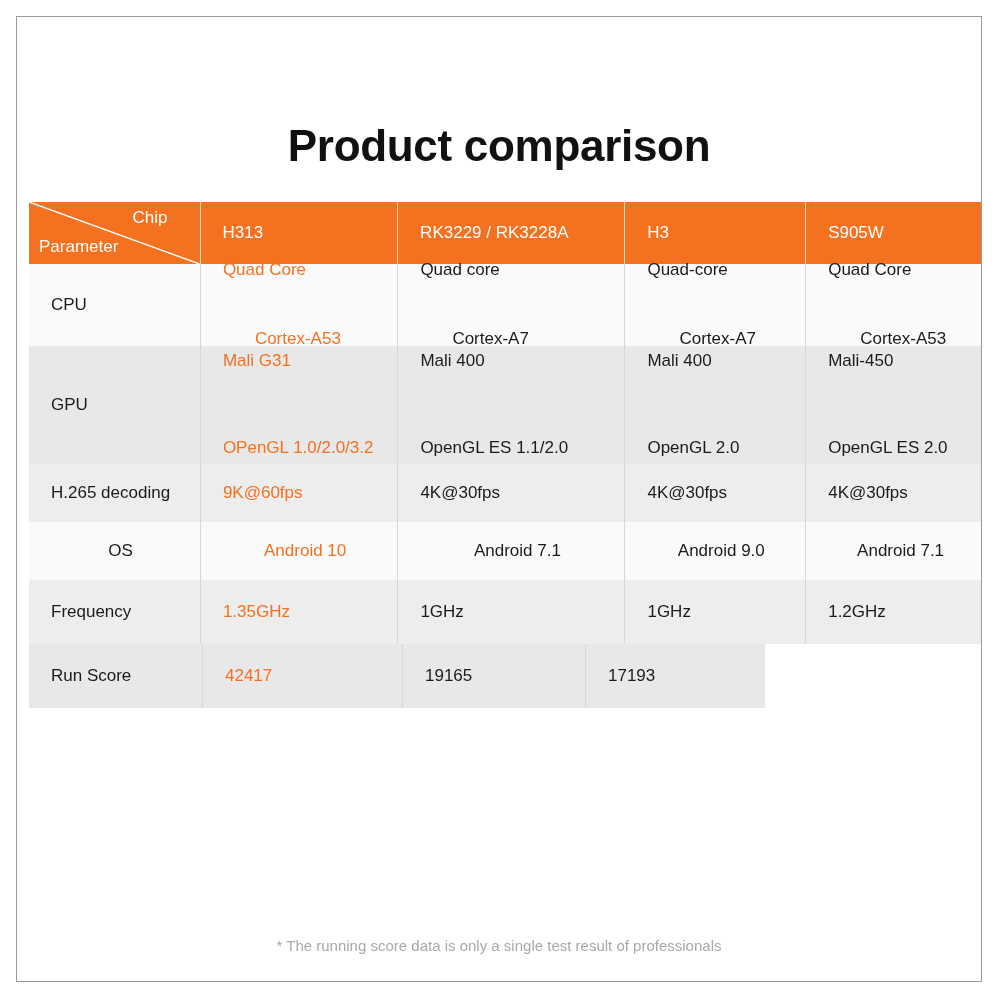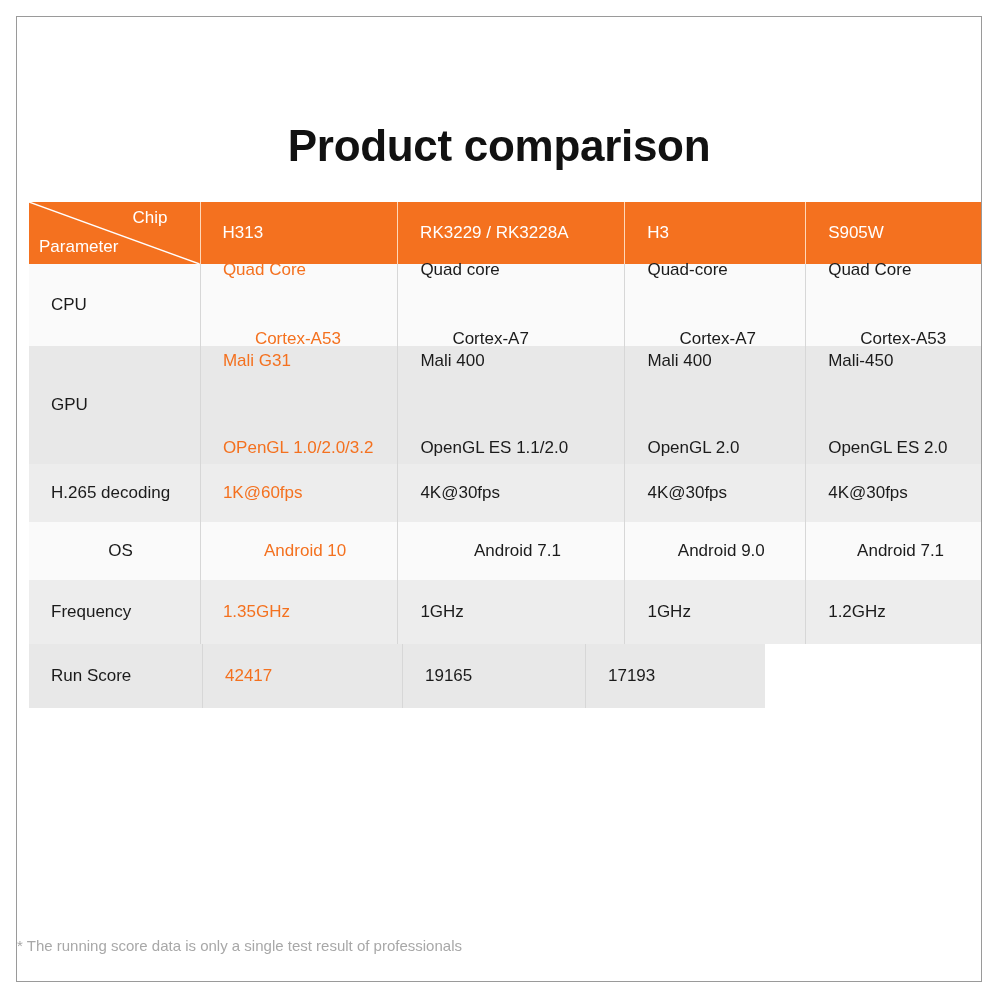--- a/index.html
+++ b/index.html
@@ -119,21 +119,21 @@
 
   .cell.hl { color: #F4711F; }
   .cell .l2 { margin-top: 30px; }
   .row.r-cpu .cell .l2 { margin-top: 12px; margin-left: 32px; }
 
   .footnote {
     position: absolute;
     left: 0;
     top: 920px;
     width: 100%;
-    text-align: left;
+    text-align: center;
     font-size: 15px;
     color: #a8a8a8;
   }
 </style>
 </head>
 <body>
 
 <div class="page">
 
   <div class="title">Product comparison</div>
@@ -189,21 +189,21 @@
         <span class="l2">OpenGL 2.0</span>
       </div>
       <div class="cell c4">
         <span class="l1">Mali-450</span>
         <span class="l2">OpenGL ES 2.0</span>
       </div>
     </div>
 
     <div class="row body alt2 r-h265">
       <div class="cell c0">H.265 decoding</div>
-      <div class="cell c1 hl">1K@60fps</div>
+      <div class="cell c1 hl">9K@60fps</div>
       <div class="cell c2">4K@30fps</div>
       <div class="cell c3">4K@30fps</div>
       <div class="cell c4">4K@30fps</div>
     </div>
 
     <div class="row body r-os">
       <div class="cell c0">OS</div>
       <div class="cell c1 hl">Android 10</div>
       <div class="cell c2">Android 7.1</div>
       <div class="cell c3">Android 9.0</div>

